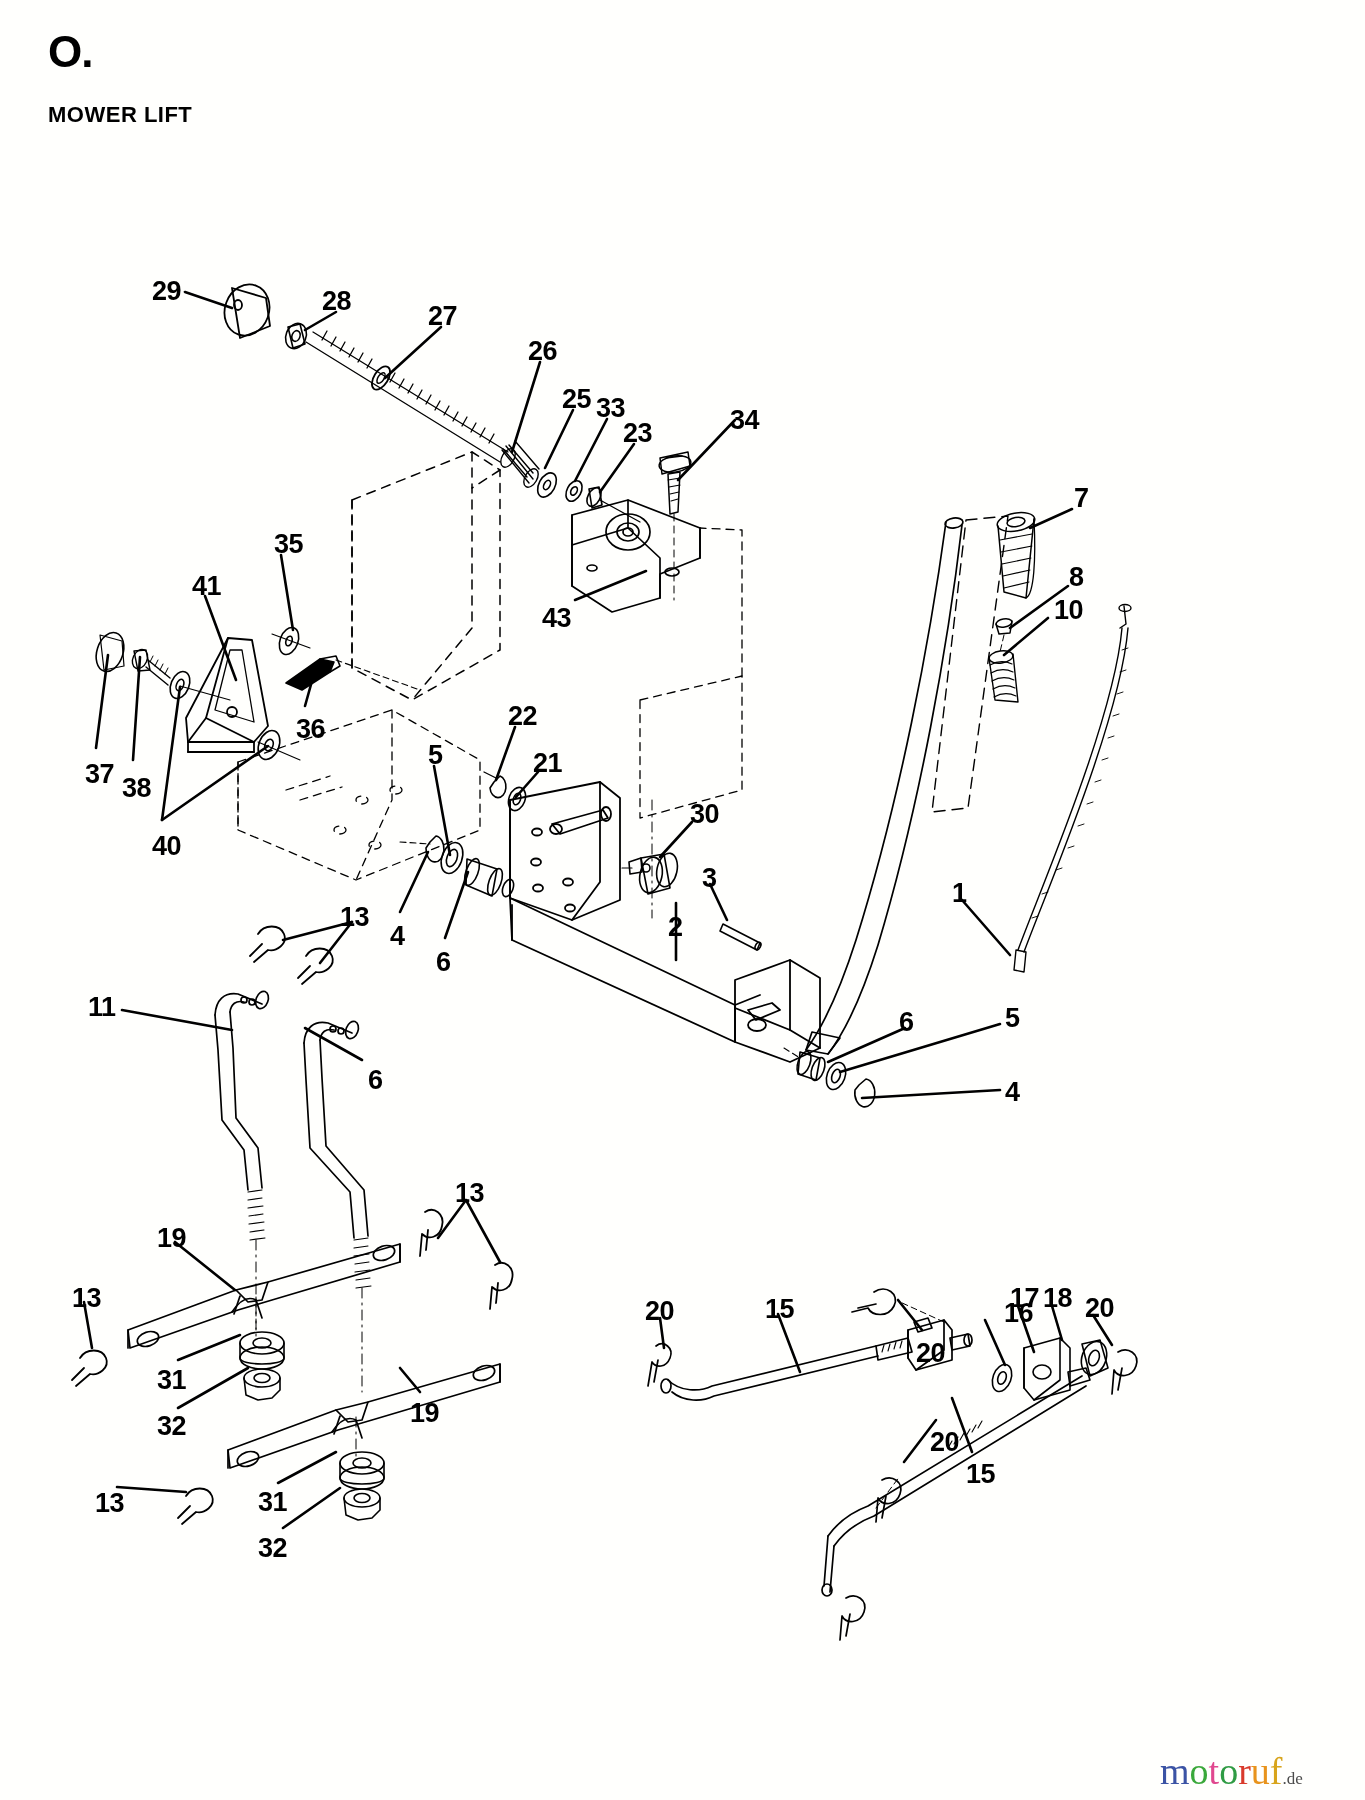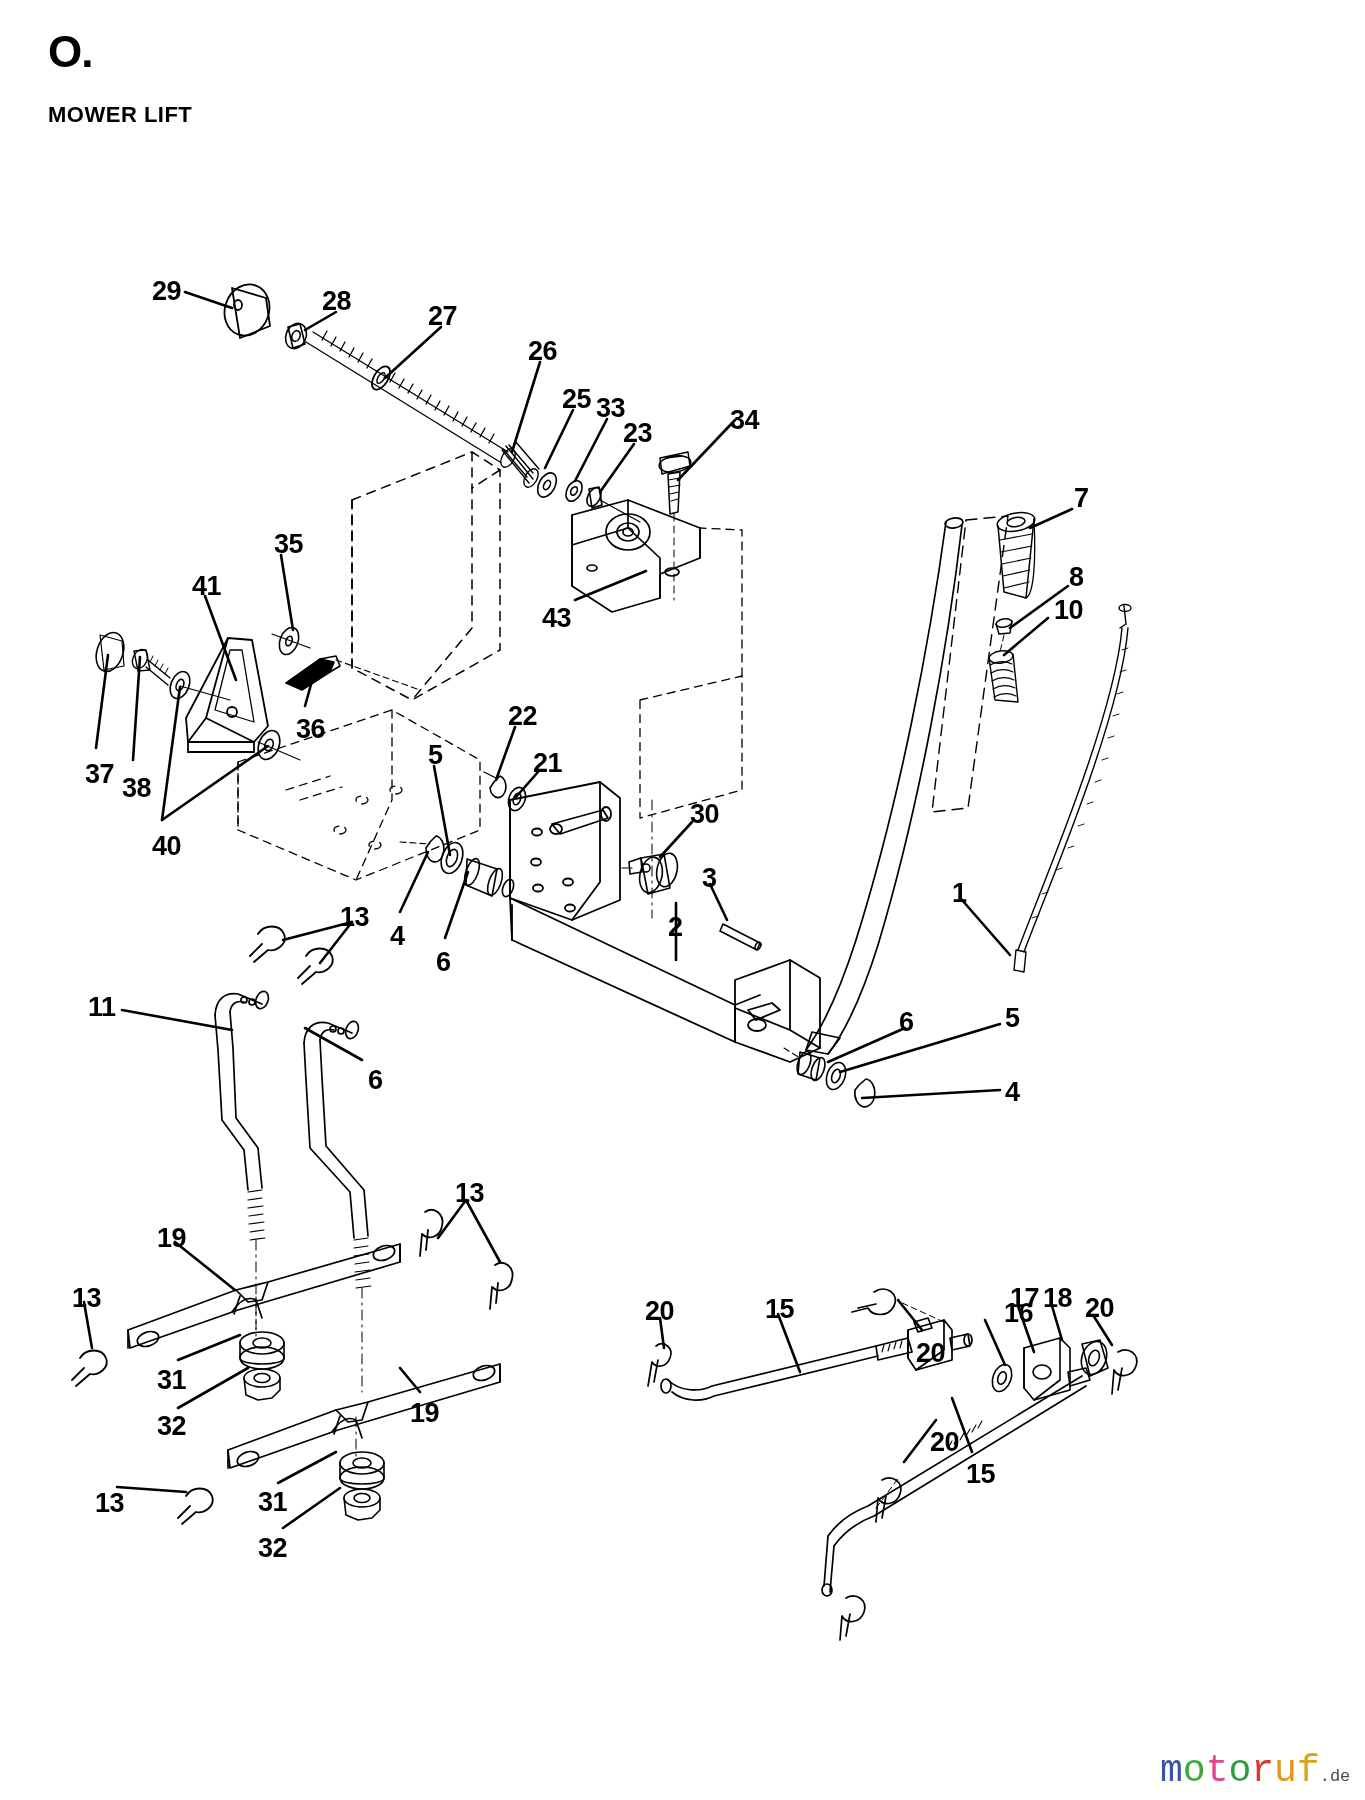--- a/index.html
+++ b/index.html
@@ -16,21 +16,21 @@
   
   .cal{position:absolute;font-size:27px;font-weight:bold;line-height:1;
        letter-spacing:-0.5px;white-space:nowrap;}
 
   
   #art{position:absolute;left:0;top:0;width:1365px;height:1800px;}
   #art line,#art path,#art polyline,#art polygon,#art ellipse,#art circle,#art rect{
      vector-effect:non-scaling-stroke;}
 
   
-  #logo{position:absolute;left:1160px;top:1752px;font-family:Liberation Mono, monospace;
+  #logo{position:absolute;left:1160px;top:1752px;font-family:Liberation Serif, serif;
         font-size:38px;line-height:1;white-space:nowrap;}
   #logo .d{font-size:17px;color:#4b4b4b;}
 </style>
 </head>
 <body>
 
 <div class="page">
 
   <div id="header">
     <div class="h-letter">O.</div>

